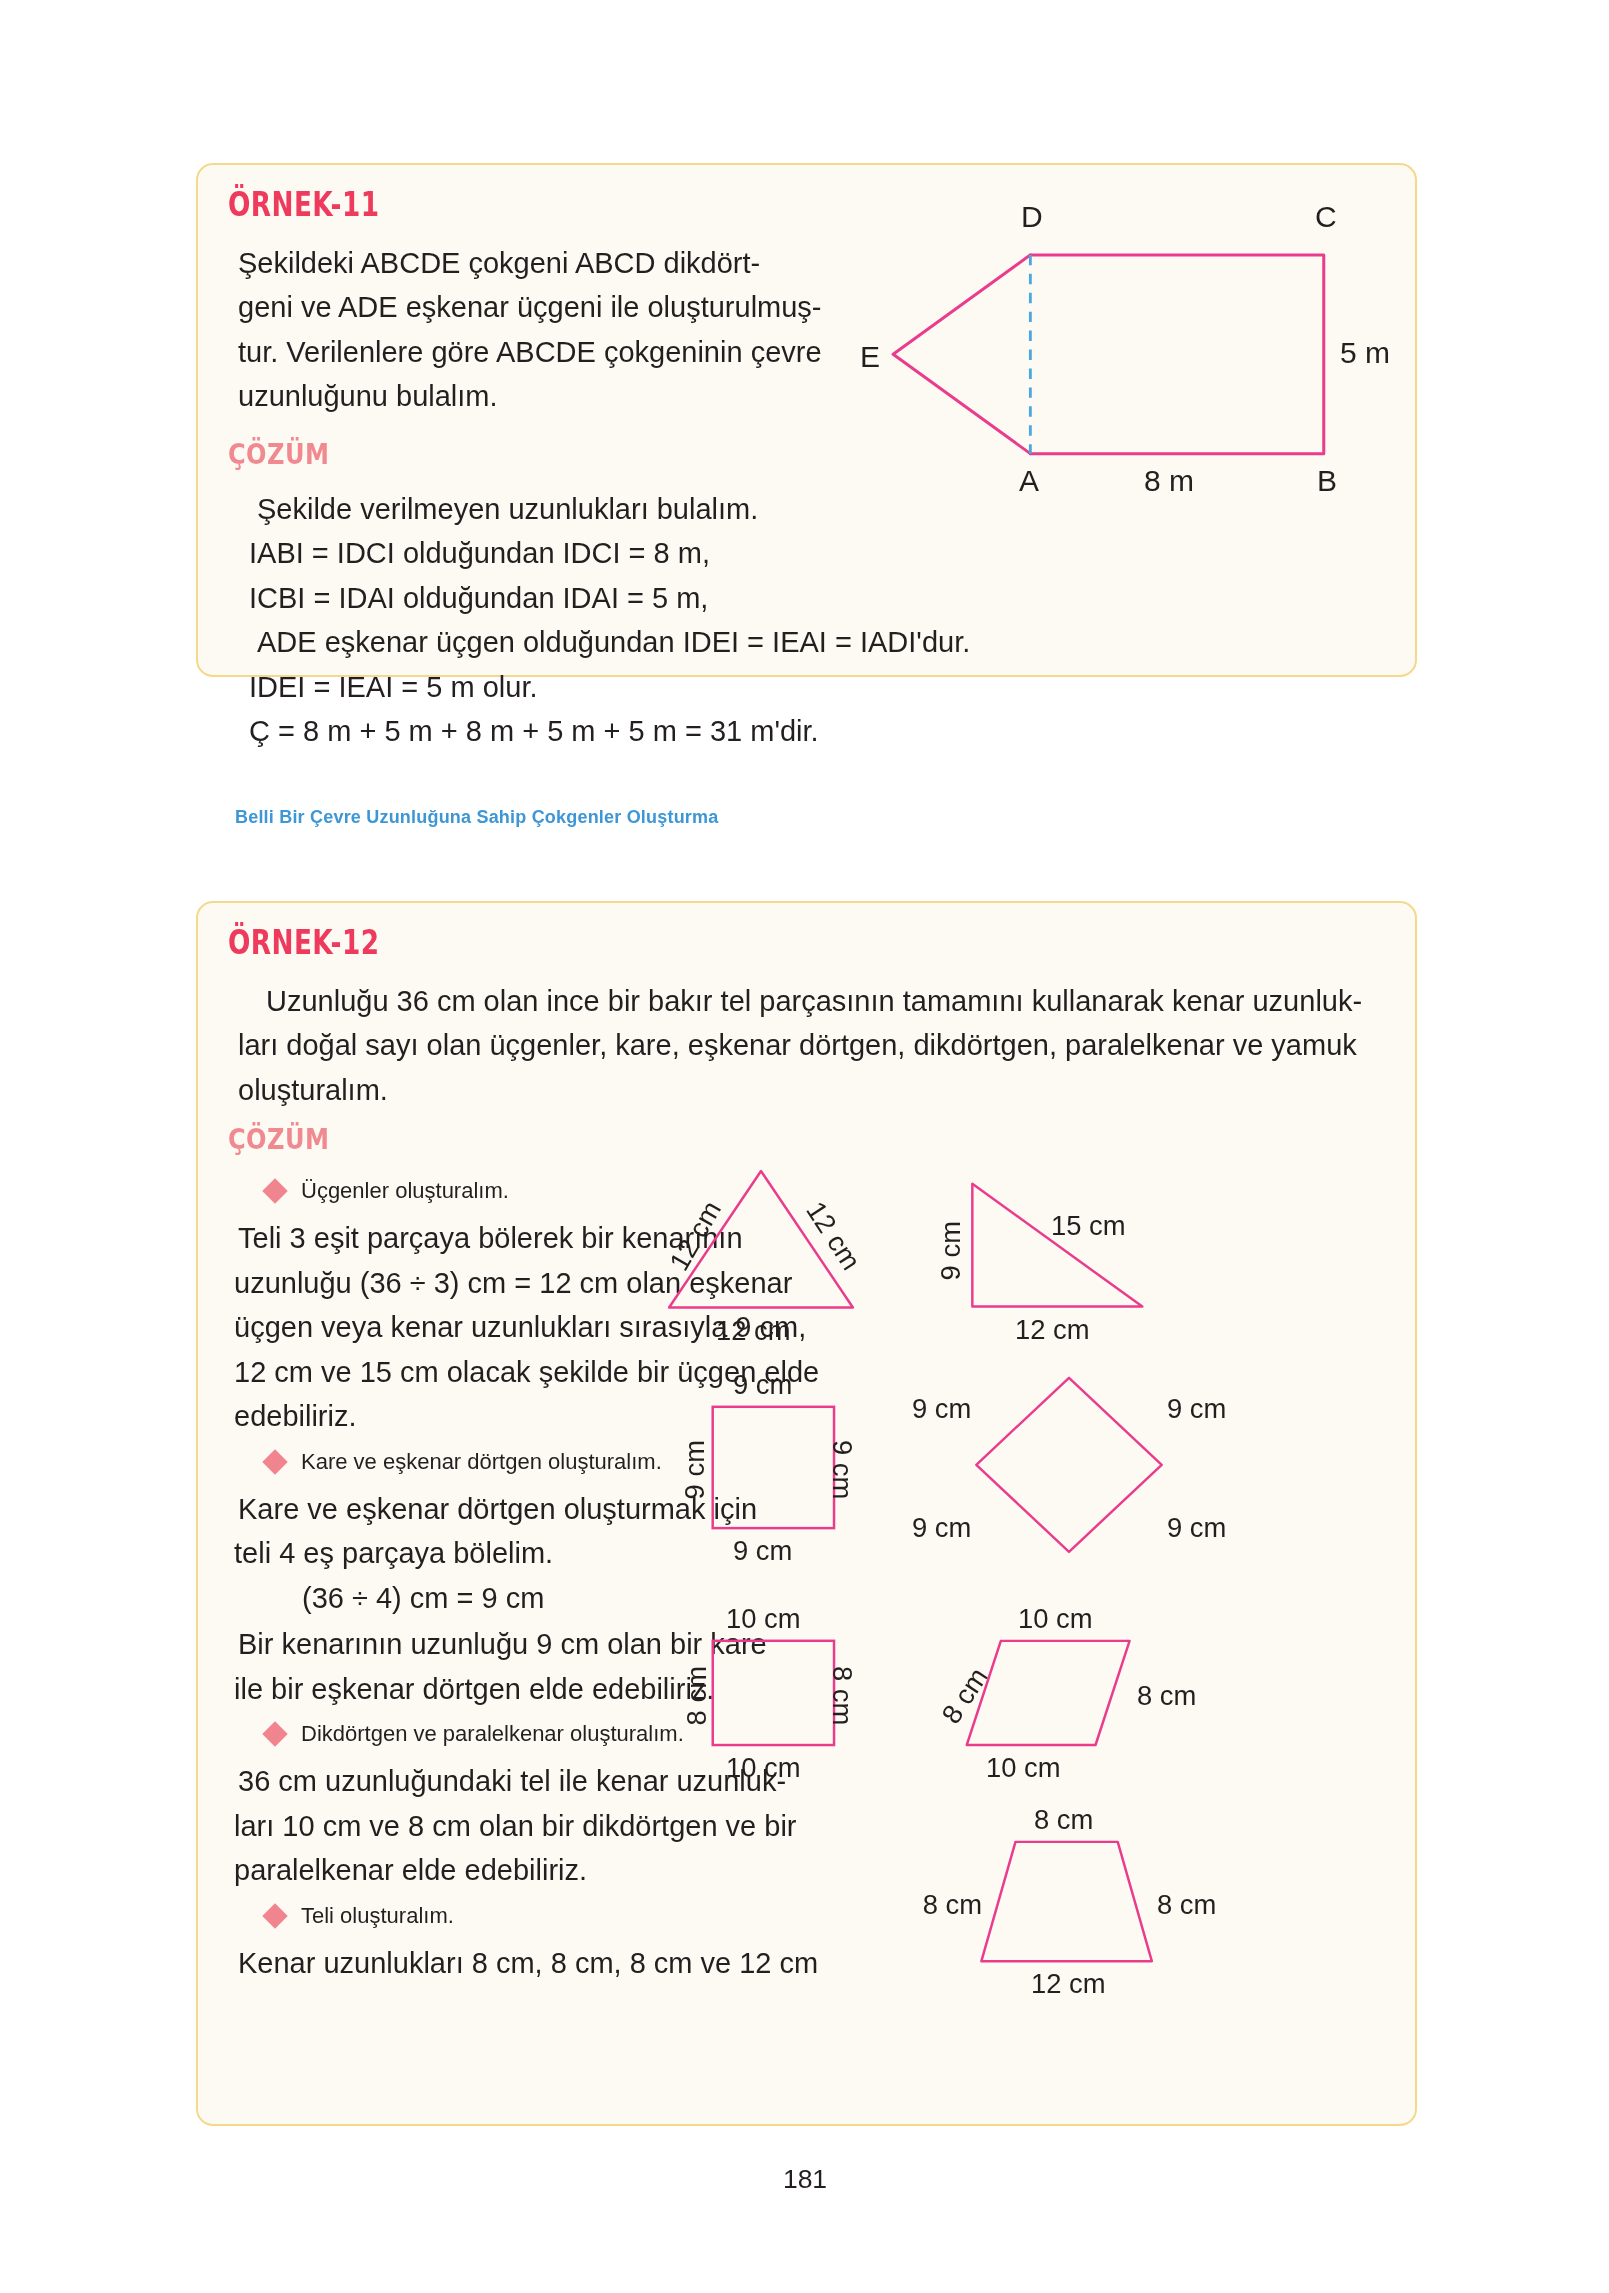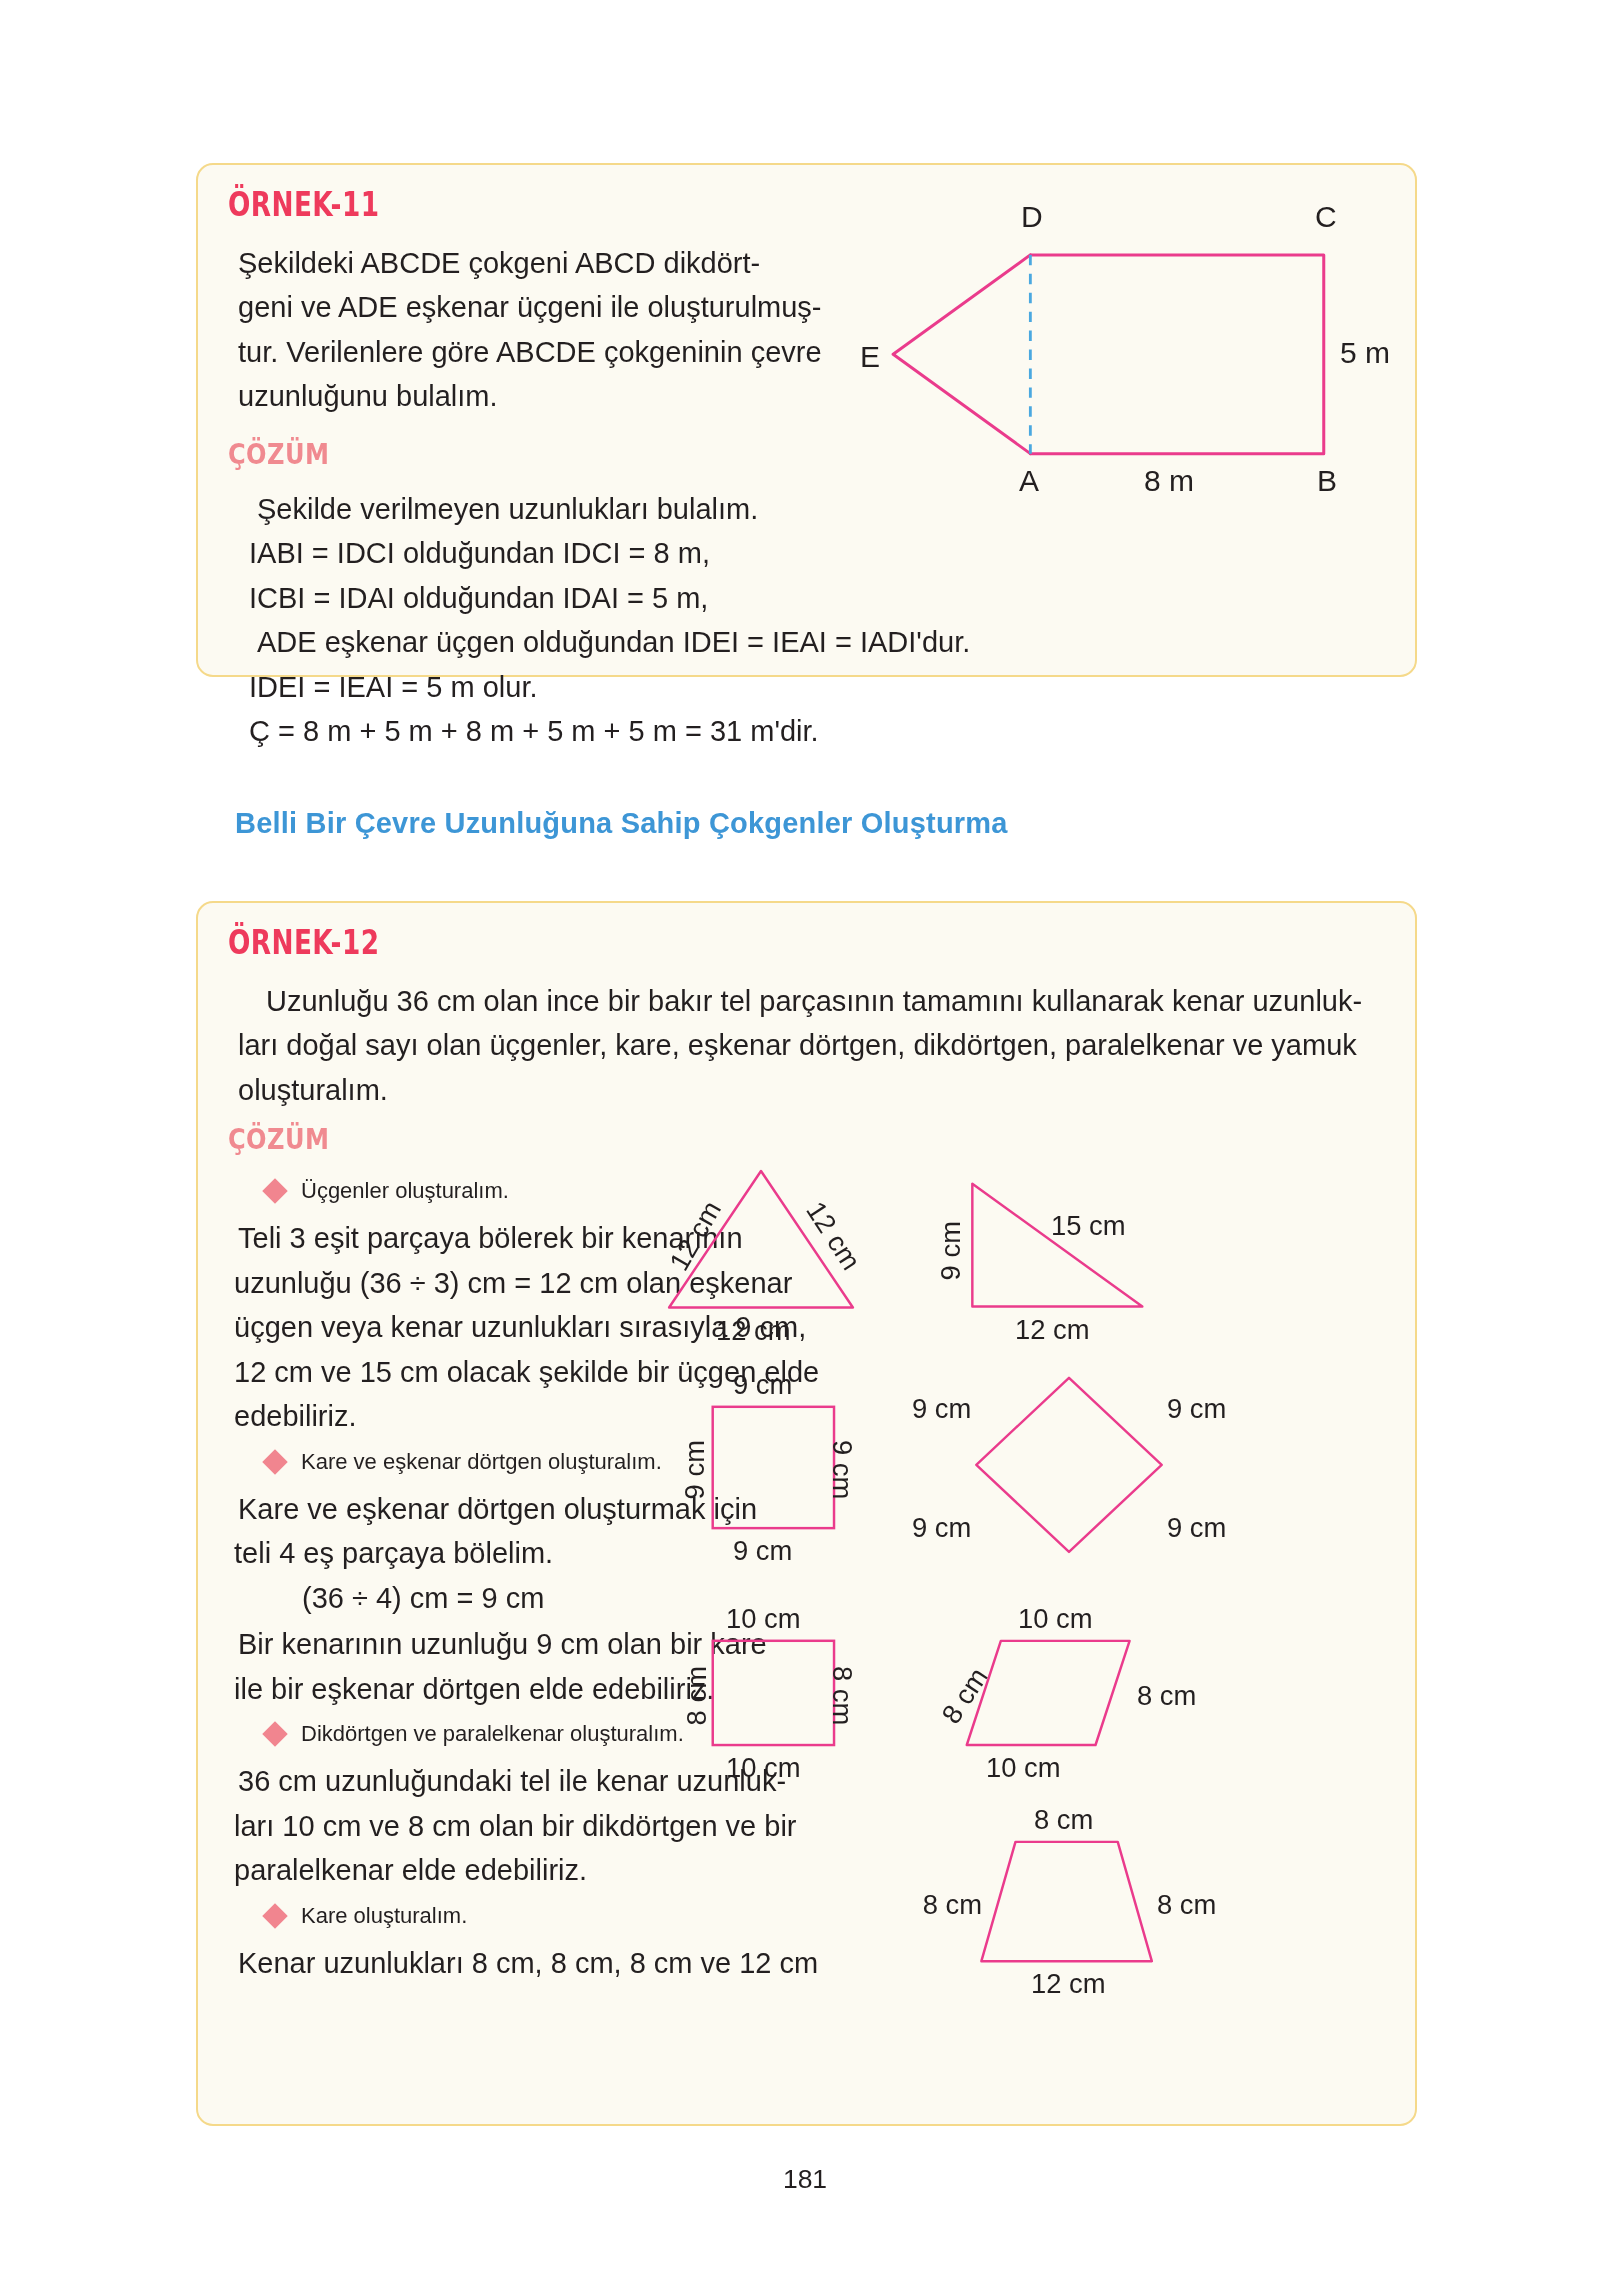--- a/index.html
+++ b/index.html
@@ -80,21 +80,21 @@
     transform: rotate(45deg);
     flex: 0 0 auto;
     display: inline-block;
   }
 
   
   #section-heading {
     position: absolute;
     left: 235px;
     top: 807px;
-    font-size: 29px;
+    font-size: 18px;
     font-weight: bold;
     color: #3d96d6;
     letter-spacing: 0.2px;
     white-space: nowrap;
   }
 
   
   #page-number {
     position: absolute;
     left: 0;
@@ -203,21 +203,21 @@
     <div class="bullet-row" style="left:68px; top:810px;">
       <span class="diamond"></span>
       <span>Dikdörtgen ve paralelkenar oluşturalım.</span>
     </div>
     <div class="line" style="left:40px; top:856px;">36 cm uzunluğundaki tel ile kenar uzunluk-</div>
     <div class="line" style="left:36px; top:901px;">ları 10 cm ve 8 cm olan bir dikdörtgen ve bir</div>
     <div class="line" style="left:36px; top:945px;">paralelkenar elde edebiliriz.</div>
 
     <div class="bullet-row" style="left:68px; top:992px;">
       <span class="diamond"></span>
-      <span>Kare oluşturalım.</span>
+      <span>Teli oluşturalım.</span>
     </div>
     <div class="line" style="left:40px; top:1038px;">Kenar uzunlukları 8 cm, 8 cm, 8 cm ve 12 cm</div>
 
     <div class="fig" style="left:454px; top:251px; width:218px; height:180px;">
       <svg width="218" height="180" viewBox="0 0 230 190">
         <path d="M 115 18 L 212 162 L 18 162 Z" fill="none" stroke="#ea3b8c" stroke-width="2.6" stroke-linejoin="round"></path>
       </svg>
       <div class="lbl rot-60" style="left:5.7px; top:68px;">12 cm</div>
       <div class="lbl rot-n55" style="left:144px; top:68px;">12 cm</div>
       <div class="lbl" style="left:64px; top:163px;">12 cm</div>

